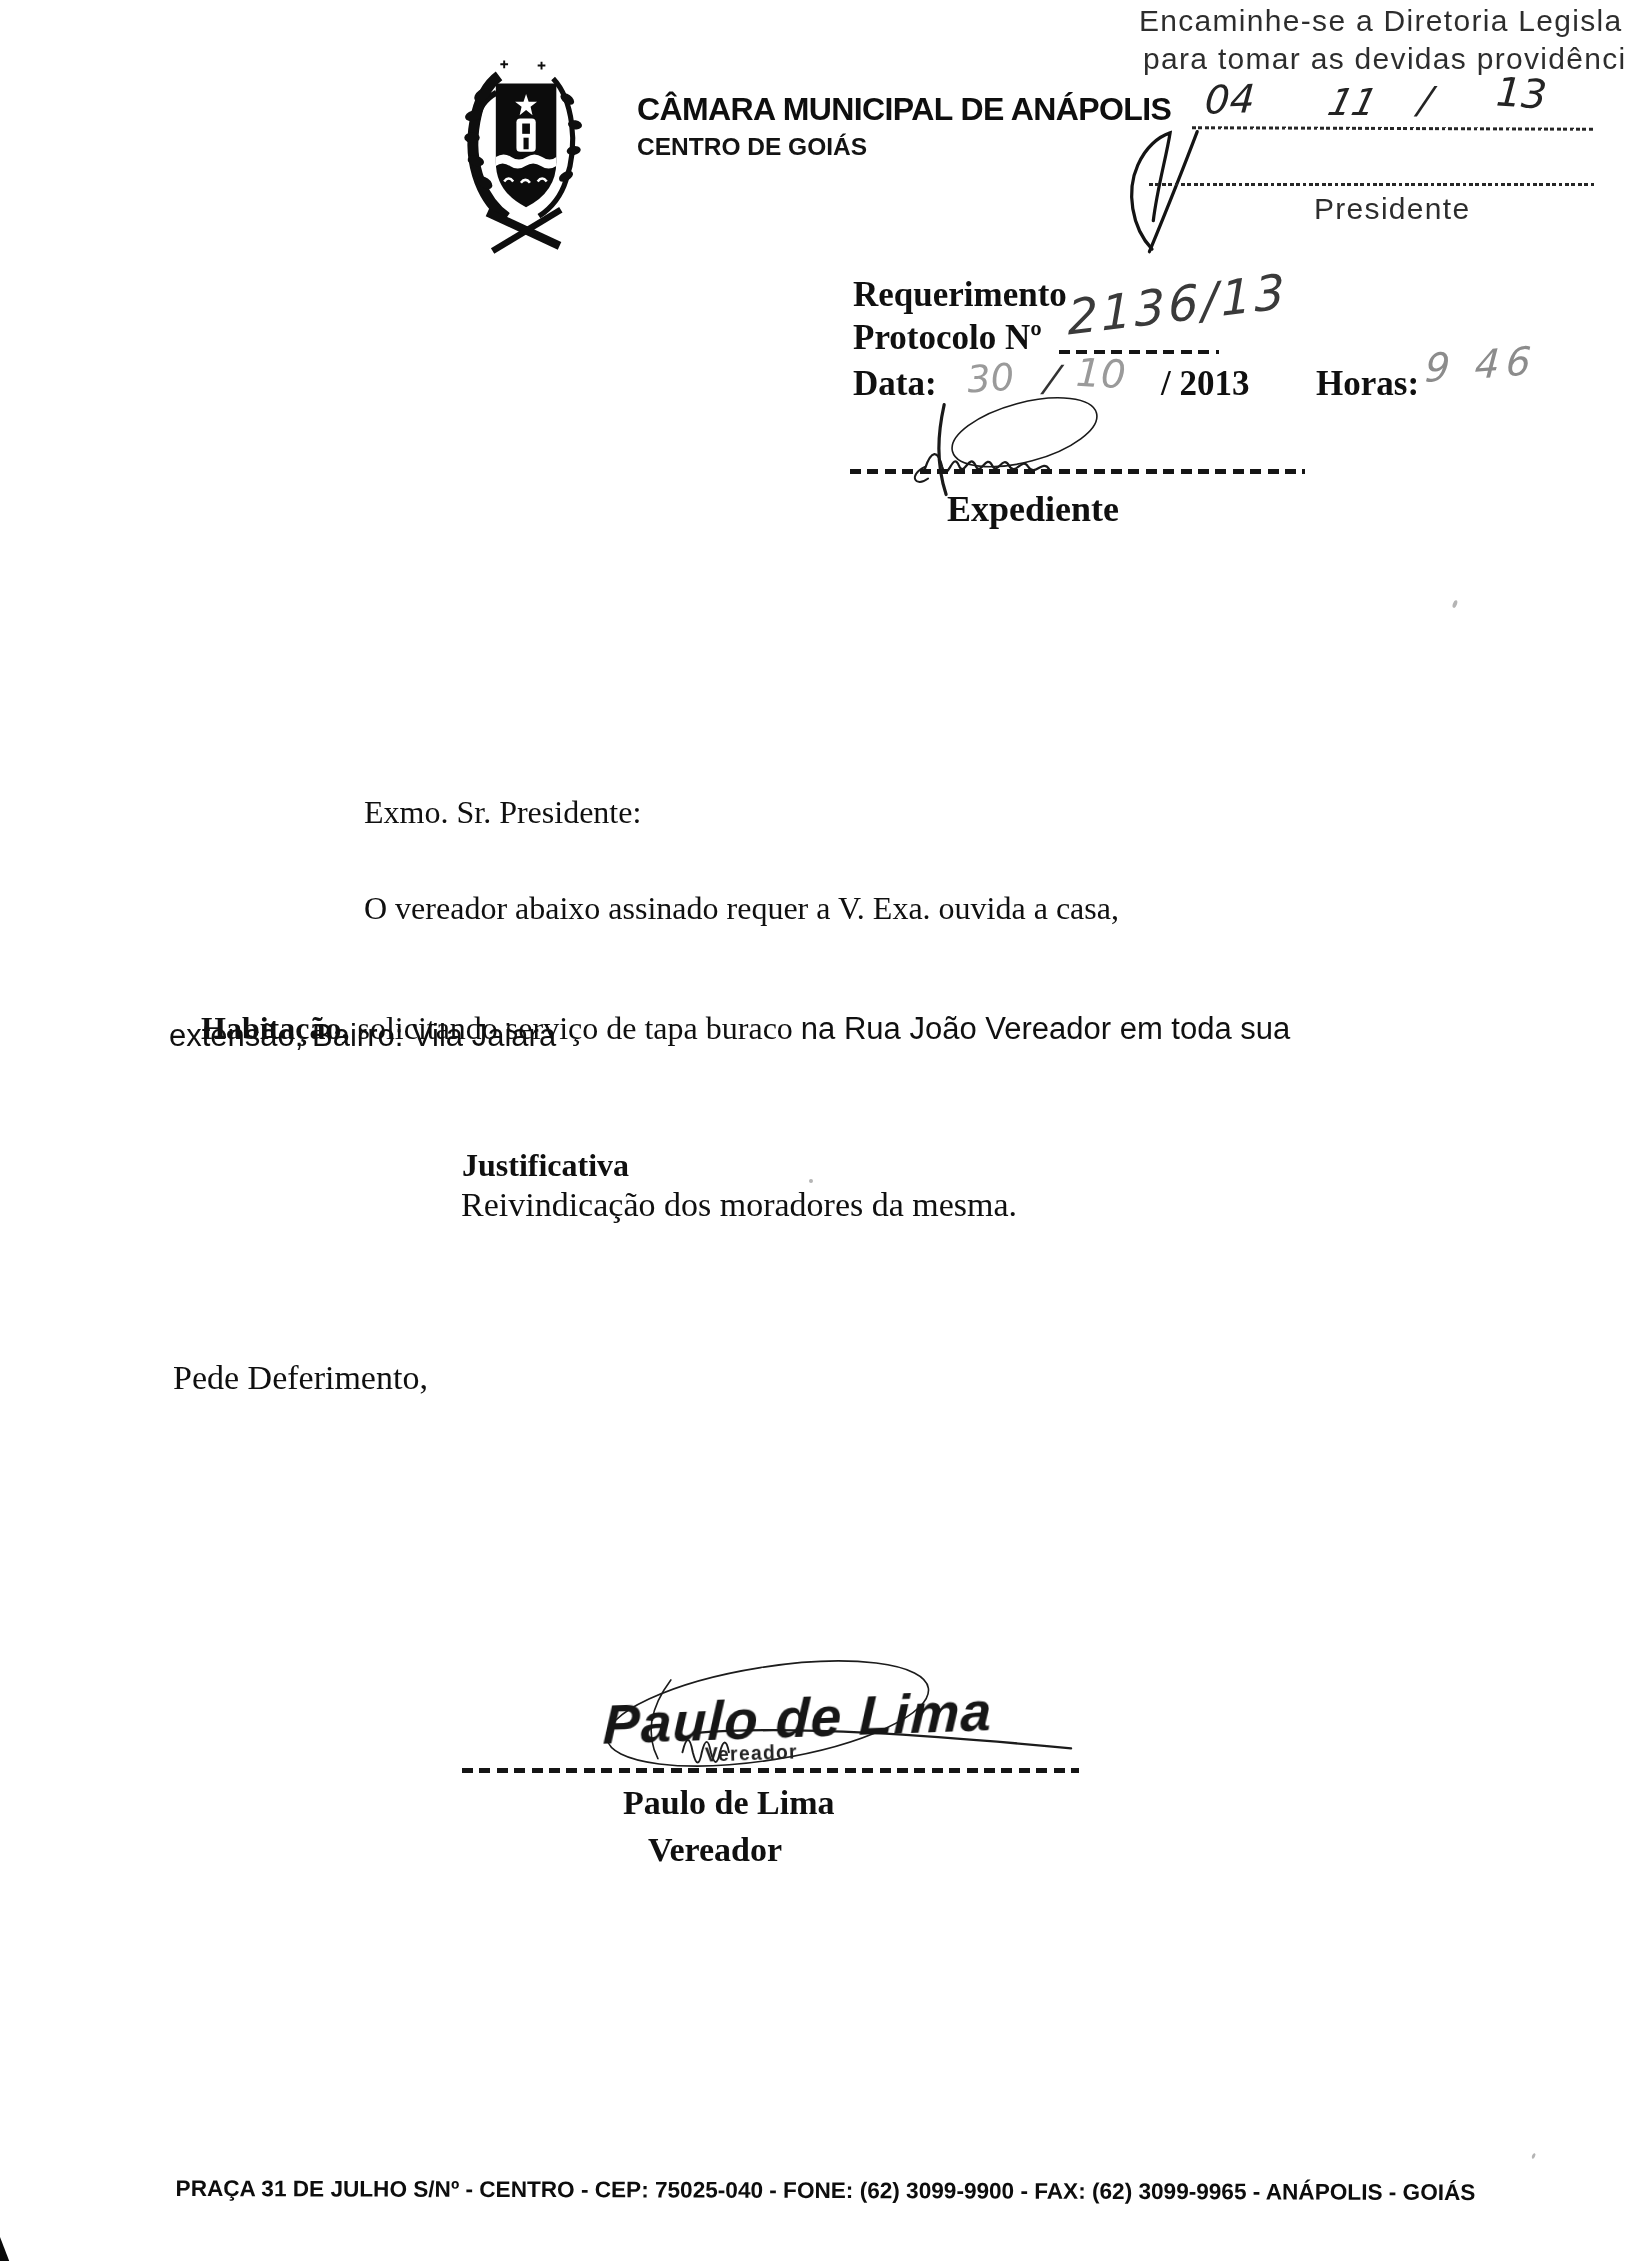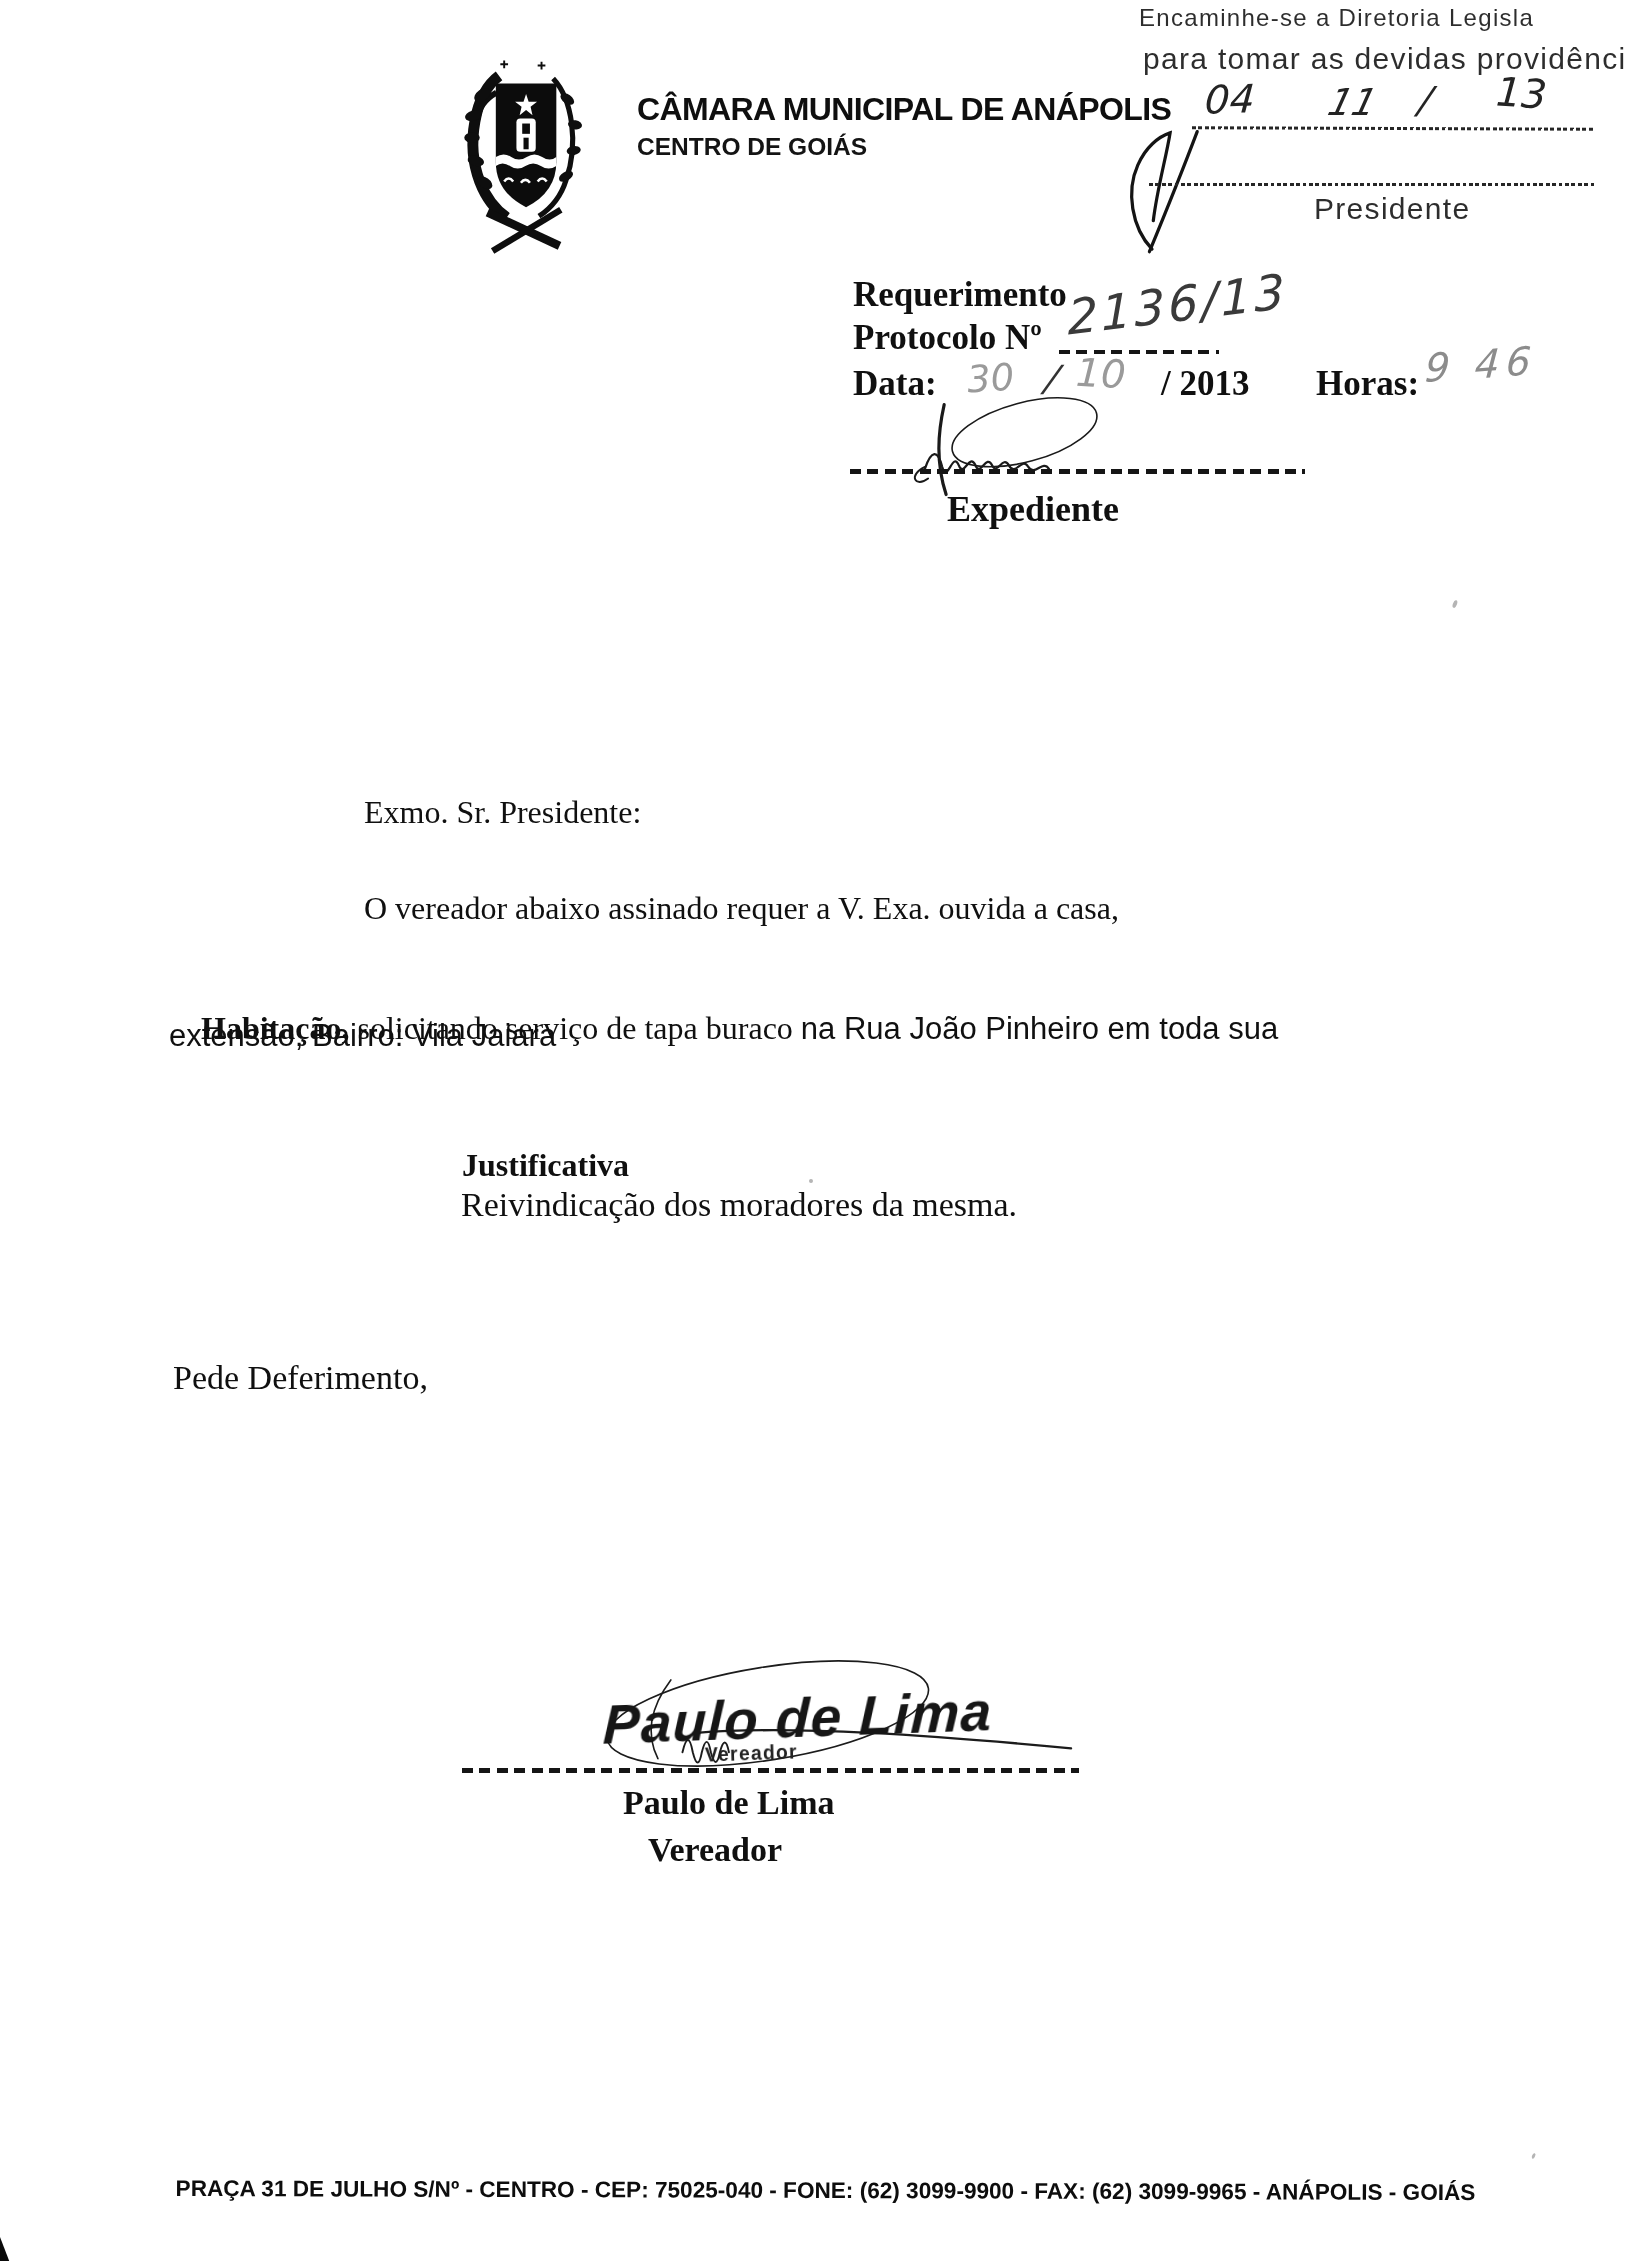--- a/index.html
+++ b/index.html
@@ -30,21 +30,21 @@
     background: repeating-linear-gradient(90deg,#151515 0 11px, transparent 11px 17.4px);
   }
   .speck { position:absolute; background:#b5b5b5; border-radius:50%; }
   svg { position:absolute; overflow:visible; }
 </style>
 </head>
 <body>
 
 <div class="page">
 
-  <div class="abs stamp" style="left:1139px; top:5.2px;  font-size:24px;">Encaminhe-se a Diretoria Legisla</div>
+  <div class="abs stamp" style="left:1139px; top:5.2px;  font-size:30px;">Encaminhe-se a Diretoria Legisla</div>
   <div class="abs stamp" style="left:1143px; top:43px; font-size:30px;">para tomar as devidas providênci</div>
 
   <div class="abs hand" style="left:1205px; top:79px; font-size:39px; color:#242424; transform:skewX(-6deg) rotate(-2deg);">04</div>
   <div class="abs hand" style="left:1329px; top:83px; font-size:37px; color:#242424; transform:skewX(-14deg);">11</div>
   <div class="abs hand" style="left:1419px; top:81px; font-size:37px; color:#242424; transform:skewX(-10deg);">/</div>
   <div class="abs hand" style="left:1496px; top:72px; font-size:40px; color:#242424; transform:rotate(4deg);">13</div>
   <div class="dotline" style="left:1192px; top:127px; width:401px; transform:rotate(0.2deg);"></div>
 
   <svg style="left:459px; top:54px;" width="129" height="206" viewBox="0 0 200 320">
     <g stroke="#0e0e0e" fill="none">
@@ -110,21 +110,21 @@
   </svg>
   <div class="dashline" style="left:850px; top:469px; width:455px;"></div>
   <div class="abs serif b" style="left:947px; top:490px; font-size:36px;">Expediente</div>
 
   <div class="abs serif" style="left:364px; top:795px; font-size:32px;">Exmo. Sr. Presidente:</div>
 
   <div class="abs serif" style="left:364px; top:891px; font-size:32px;">O vereador abaixo assinado requer a V. Exa. ouvida a casa,</div>
 
 
   <div class="abs" style="left:169px; top:976px; font-size:32px;">
-    <span class="serif b">Habitação,</span><span class="serif"> solicitando serviço de tapa buraco </span><span class="sans" style="font-size:31px;">na Rua João Pinheiro em toda sua</span>
+    <span class="serif b">Habitação,</span><span class="serif"> solicitando serviço de tapa buraco </span><span class="sans" style="font-size:31px;">na Rua João Vereador em toda sua</span>
   </div>
 
   <div class="abs sans" style="left:169px; top:1019px; font-size:31px;">extensão, Bairro: Vila Jaiara</div>
 
   <div class="abs serif b" style="left:462px; top:1100px; font-size:32px;margin-top:48px;">Justificativa</div>
 
   <div class="abs serif" style="left:461px; top:1187px; font-size:34px;">Reivindicação dos moradores da mesma.</div>
 
   <div class="abs serif" style="left:173px; top:1360px; font-size:34px;">Pede Deferimento,</div>
 

